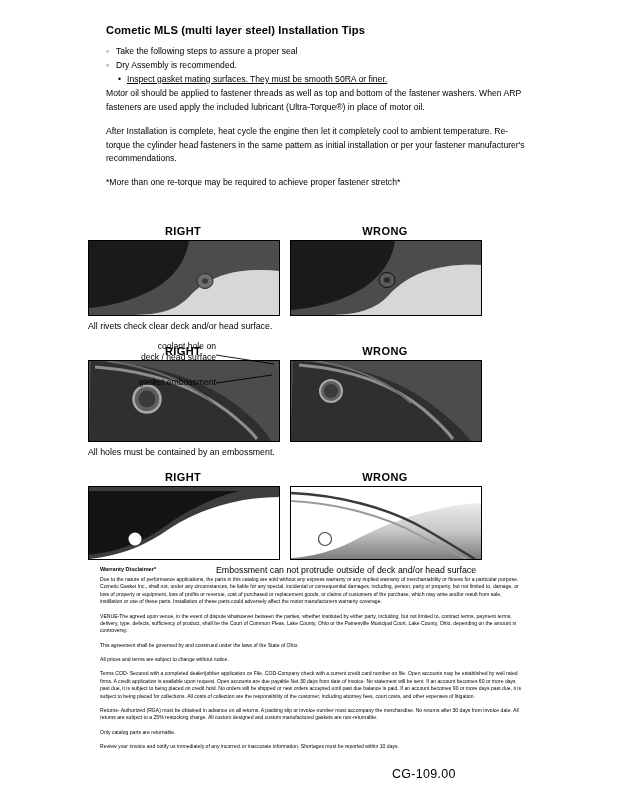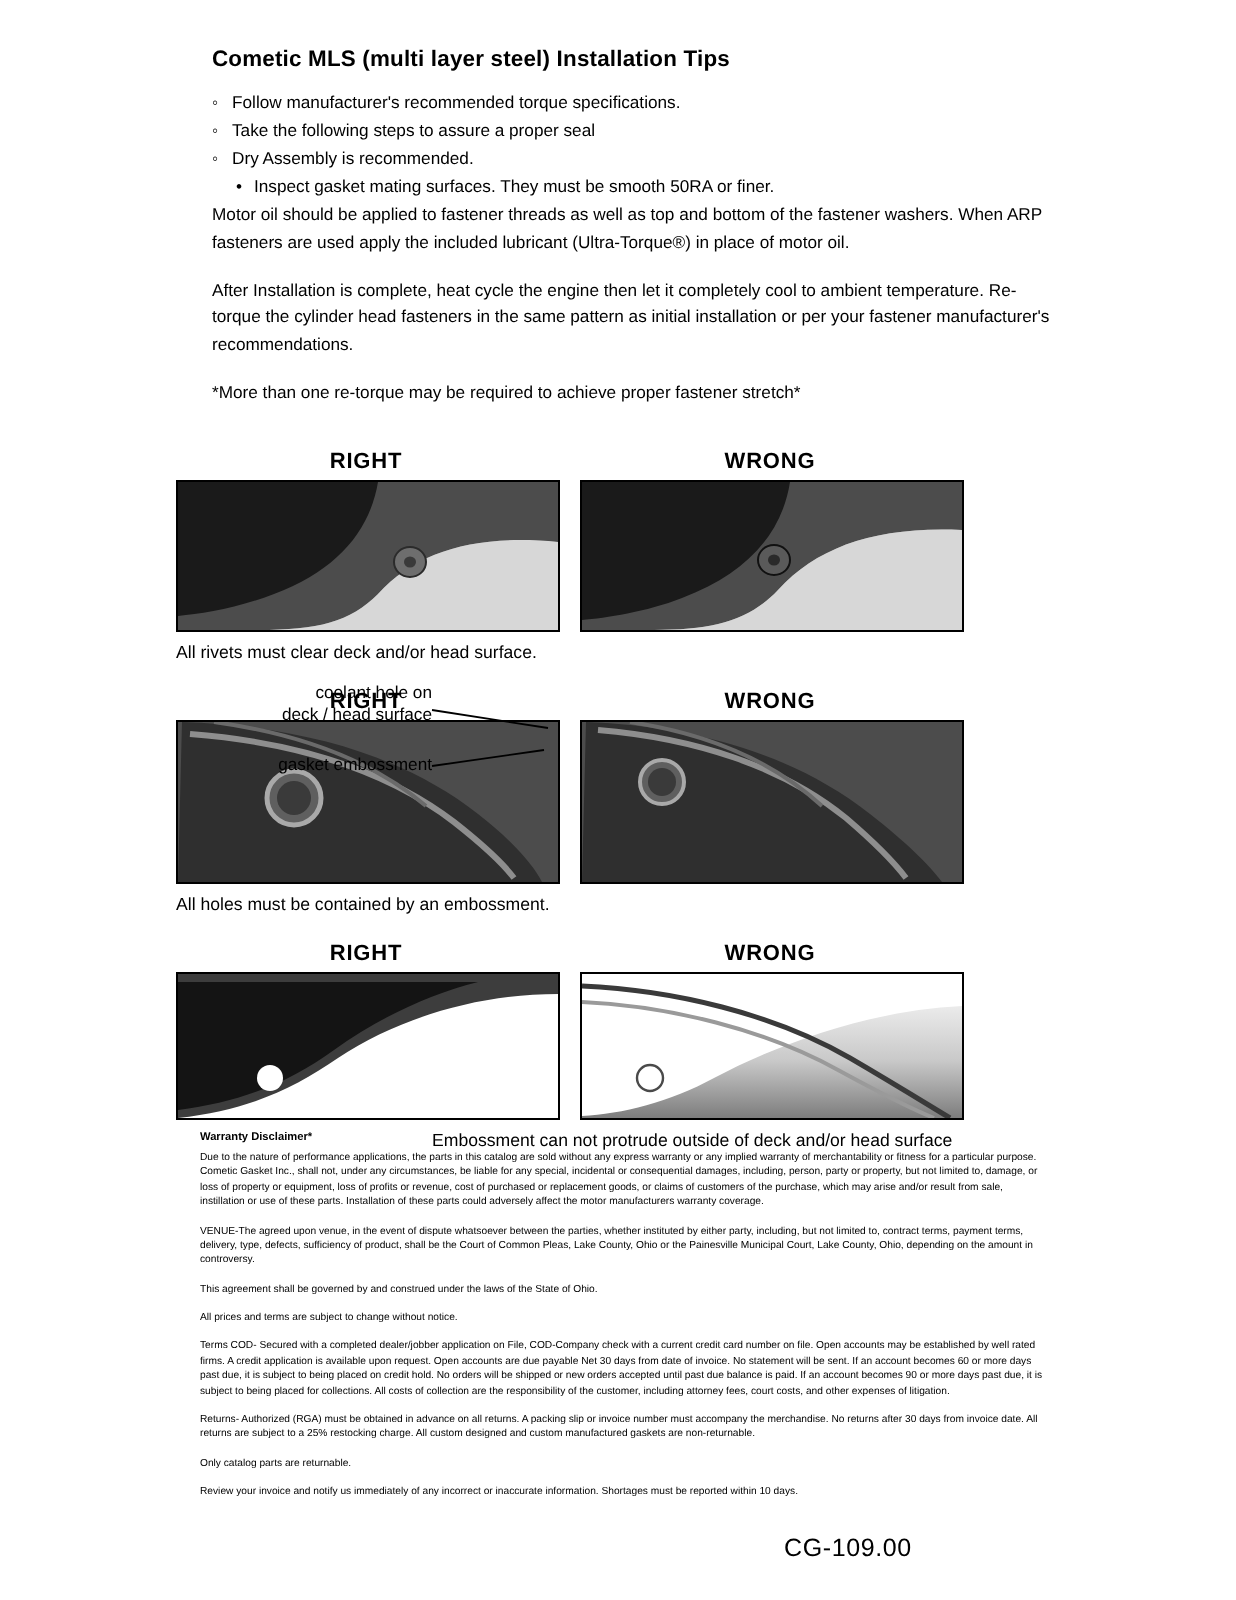--- a/index.html
+++ b/index.html
@@ -54,20 +54,21 @@
   ul.subbullets {
     list-style: none;
     margin: 0;
     padding: 0 0 0 12px;
   }
   ul.subbullets > li {
     font-size: 8.6px;
     line-height: 1.62;
     position: relative;
     padding-left: 9px;
+    text-decoration: underline;
   }
   ul.subbullets > li:before {
     content: "\2022";
     position: absolute;
     left: 0;
     top: 0;
     font-size: 8.6px;
   }
   h2.subhead {
     font-size: 11px;
@@ -173,21 +174,20 @@
 </style>
 </head>
 <body>
 
 <div class="page">
 
   <div class="content">
     <h1 class="title">Cometic MLS (multi layer steel) Installation Tips</h1>
 
     <ul class="bullets">
-      <li>Follow manufacturer's recommended torque specifications.</li>
       <li>Take the following steps to assure a proper seal</li>
       <li>Dry Assembly is recommended.</li>
     </ul>
     <ul class="subbullets">
       <li>Inspect gasket mating surfaces.  They must be smooth 50RA or finer.</li>
     </ul>
 
     <p class="para">Motor oil should be applied to fastener threads as well as top and bottom of the fastener washers.  When ARP fasteners are used apply the included lubricant (Ultra-Torque®) in place of motor oil.</p>
     <p class="para">After Installation is complete, heat cycle the engine then let it completely cool to ambient temperature. Re-torque the cylinder head fasteners in the same pattern as initial installation or per your fastener manufacturer's recommendations.</p>
     <p class="para tight">*More than one re-torque may be required to achieve proper fastener stretch*</p>
@@ -216,21 +216,21 @@
             <rect x="0" y="0" width="190" height="74" fill="#ffffff"></rect>
             <path d="M0,0 L190,0 L190,24 C148,22 118,32 98,54 C84,69 66,74 36,74 L0,74 Z" fill="#4c4c4c"></path>
             <path d="M0,0 L104,0 C100,26 82,46 50,58 C32,65 12,68 0,69 Z" fill="#1a1a1a"></path>
             <path d="M190,24 C148,22 118,32 98,54 C84,69 66,74 36,74 L190,74 Z" fill="#9a9a9a" opacity="0.4"></path>
             <ellipse cx="96" cy="39" rx="8" ry="7.5" fill="#5a5a5a" stroke="#111" stroke-width="1"></ellipse>
             <ellipse cx="96" cy="39" rx="3" ry="2.8" fill="#2a2a2a"></ellipse>
           </svg>
         </div>
       </div>
     </div>
-    <div class="caption">All rivets must clear deck and/or head surface.</div>
+    <div class="caption">All rivets check clear deck and/or head surface.</div>
 
     <div class="fig-row">
       <div class="fig-col">
         <div class="fig-label">RIGHT</div>
         <div class="fig-box tall">
           <svg width="190" height="80" viewBox="0 0 190 80">
             <rect x="0" y="0" width="190" height="80" fill="#ffffff"></rect>
             <path d="M0,0 L190,0 L190,80 L0,80 Z" fill="#4c4c4c"></path>
             <path d="M2,0 C60,2 112,16 150,46 C168,60 178,72 182,80 L0,80 Z" fill="#2f2f2f"></path>
             <path d="M6,6 C58,10 104,24 138,50 C152,61 162,70 168,78" fill="none" stroke="#8e8e8e" stroke-width="3"></path>

